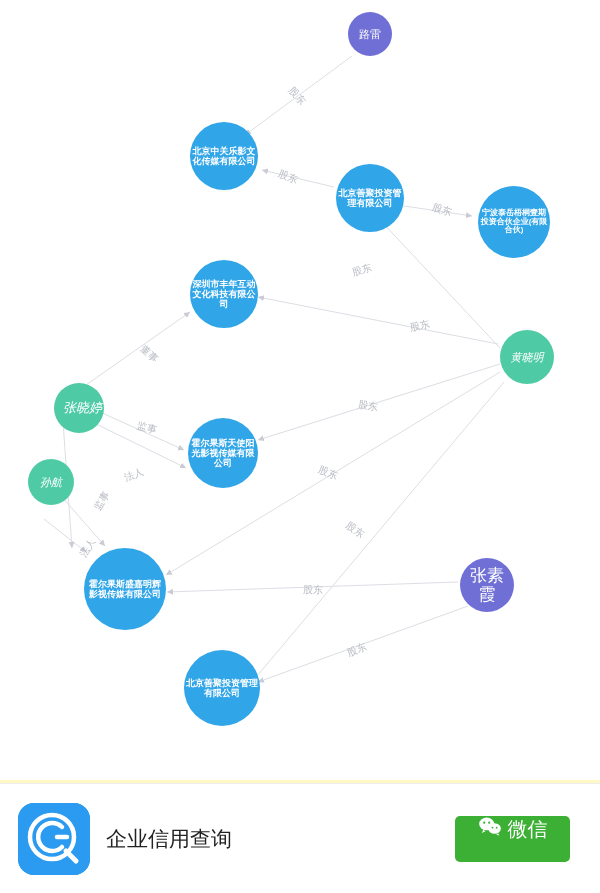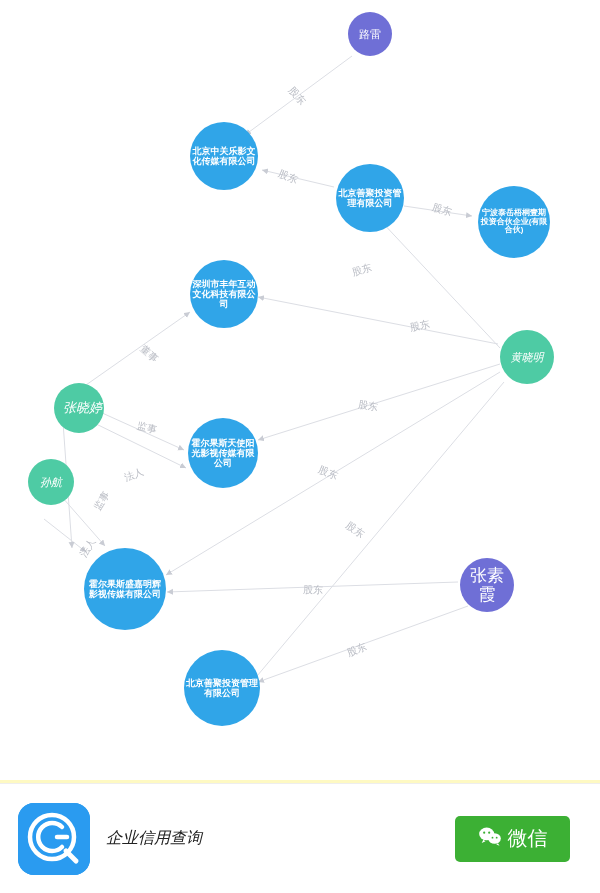--- a/index.html
+++ b/index.html
@@ -99,28 +99,28 @@
   }
   #app-icon svg { position:absolute; left:0; top:0; }
   #app-text {
     margin-left: 16px;
     flex: 1 1 auto;
     display: flex;
     flex-direction: column;
     justify-content: center;
     gap: 7px;
   }
-  #app-title { font-size: 16px; color: #222222; font-style: italic; }
+  #app-title { font-size: 21px; color: #222222; }
   #app-subtitle { font-size: 17px; color: #444444; }
 
   .cta {
     flex: 0 0 auto;
     border-radius: 5px;
     display: flex;
-    align-items: center;
+    align-items: flex-start;
     justify-content: center;
     gap: 6px;
     color: #ffffff;
   }
   #wechat-button {
     width: 115px; height: 46px;
     background: #3cb034;
     margin-right: 12px;
     font-size: 20px;
   }

